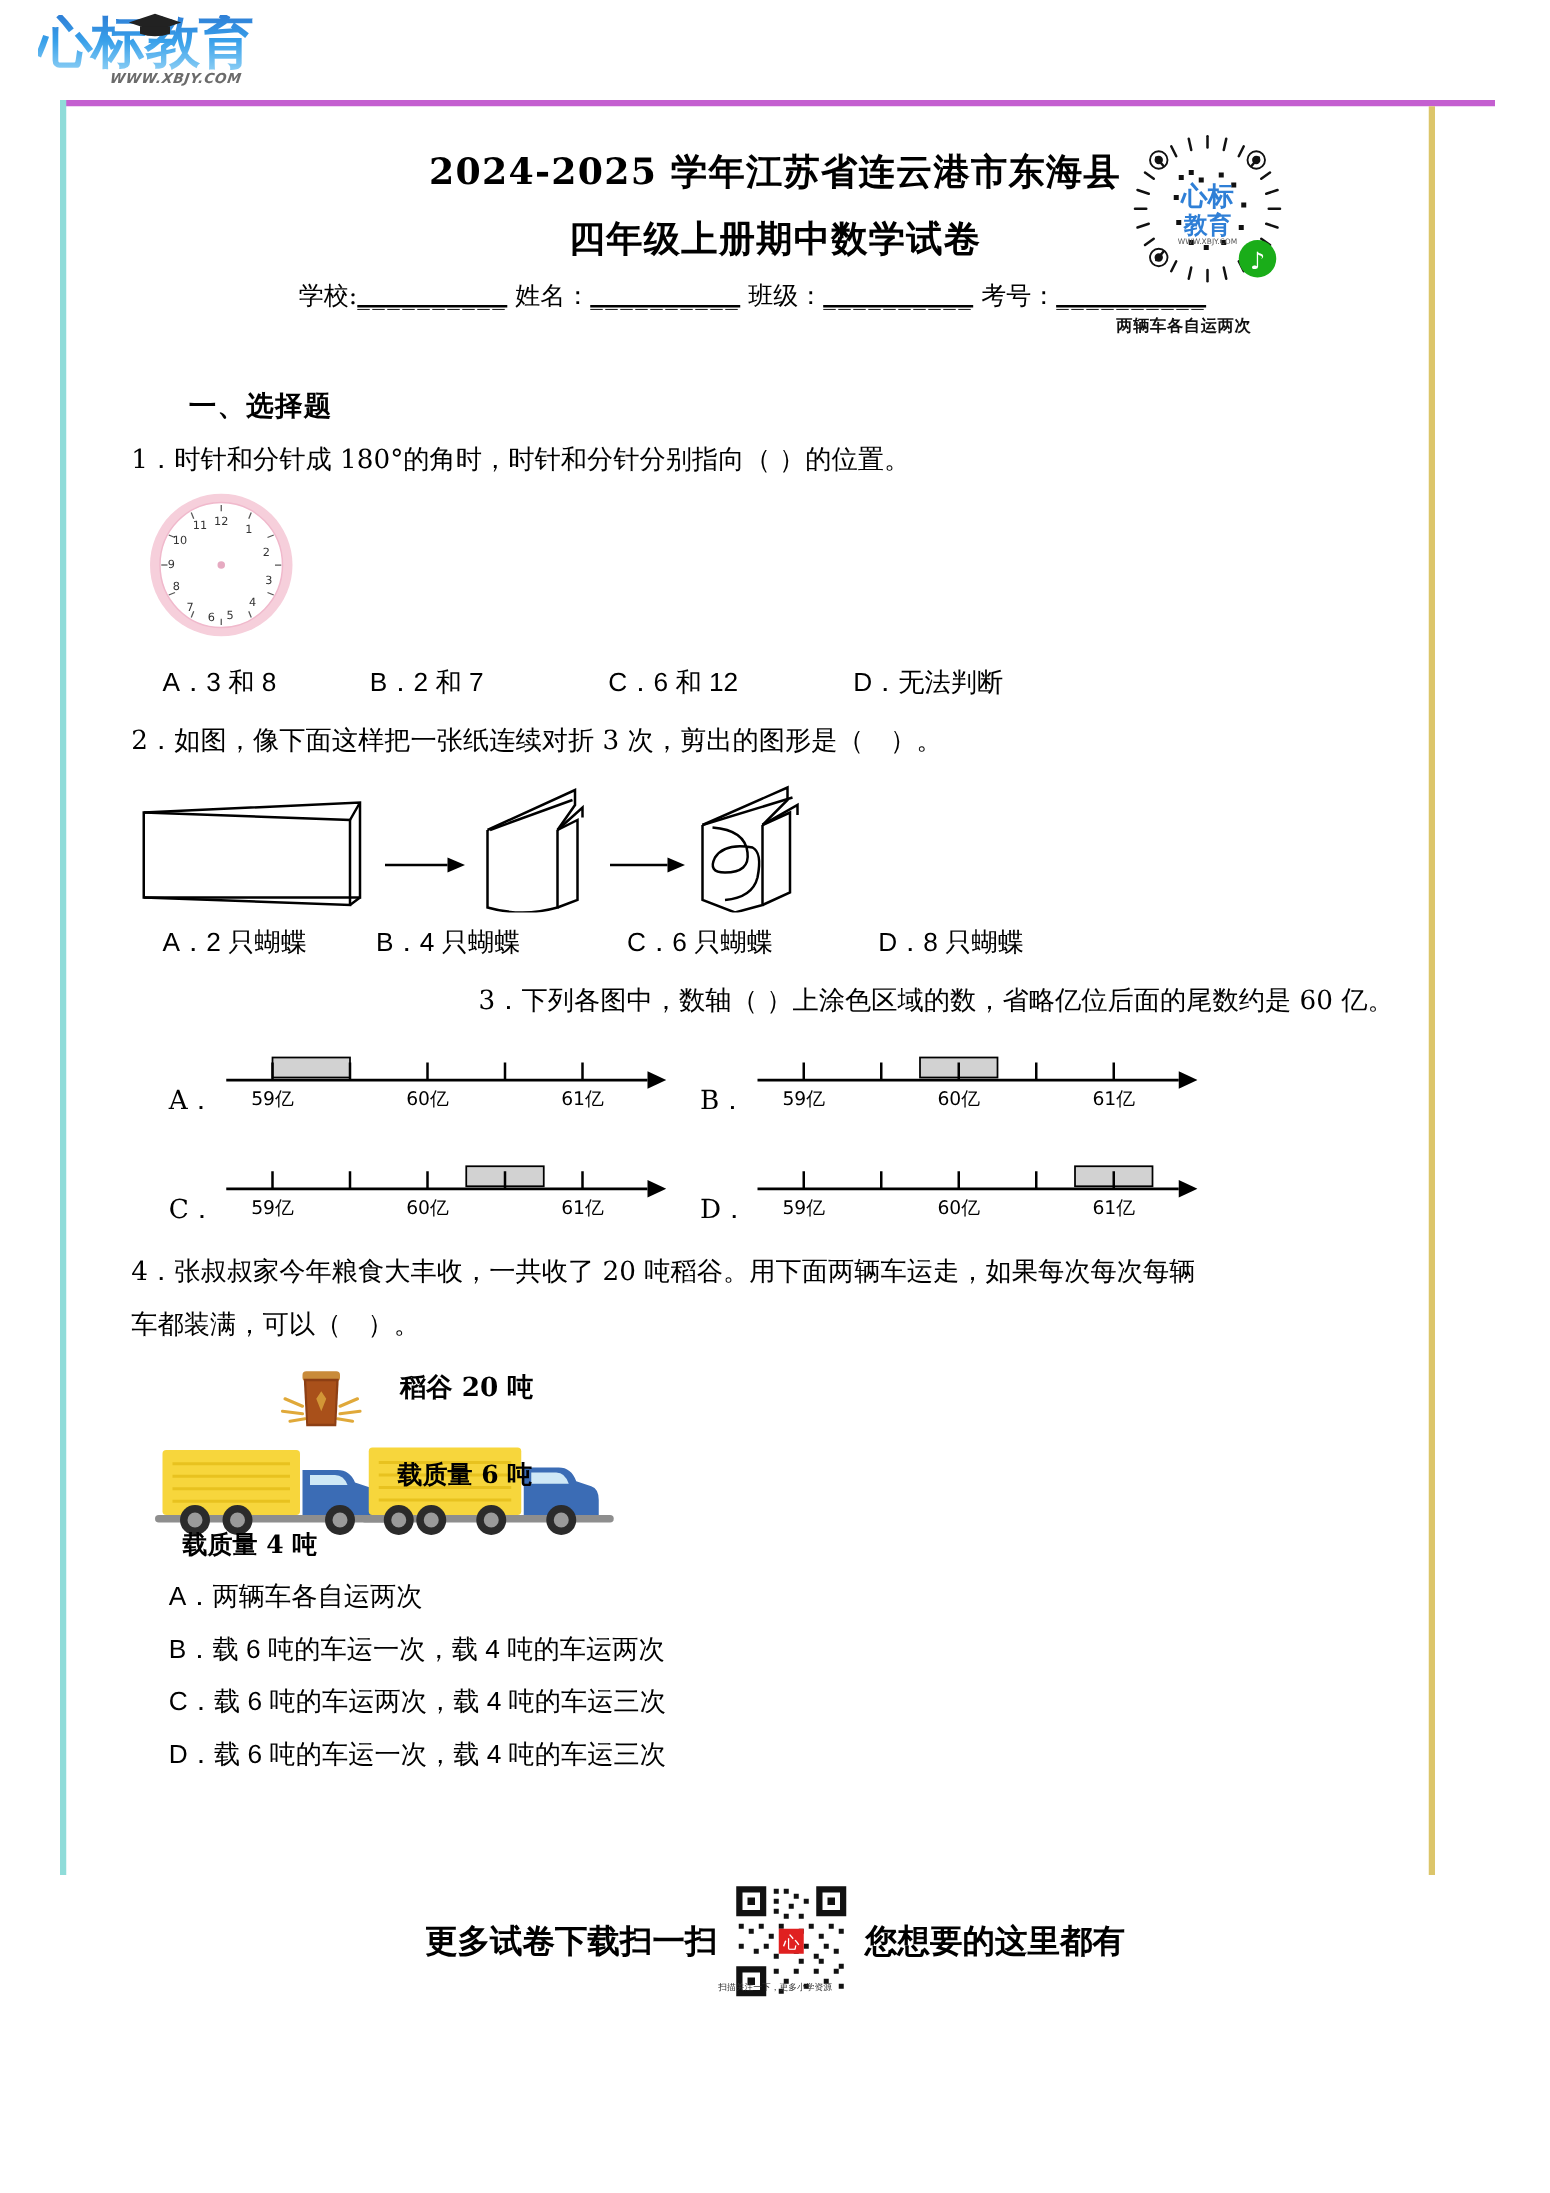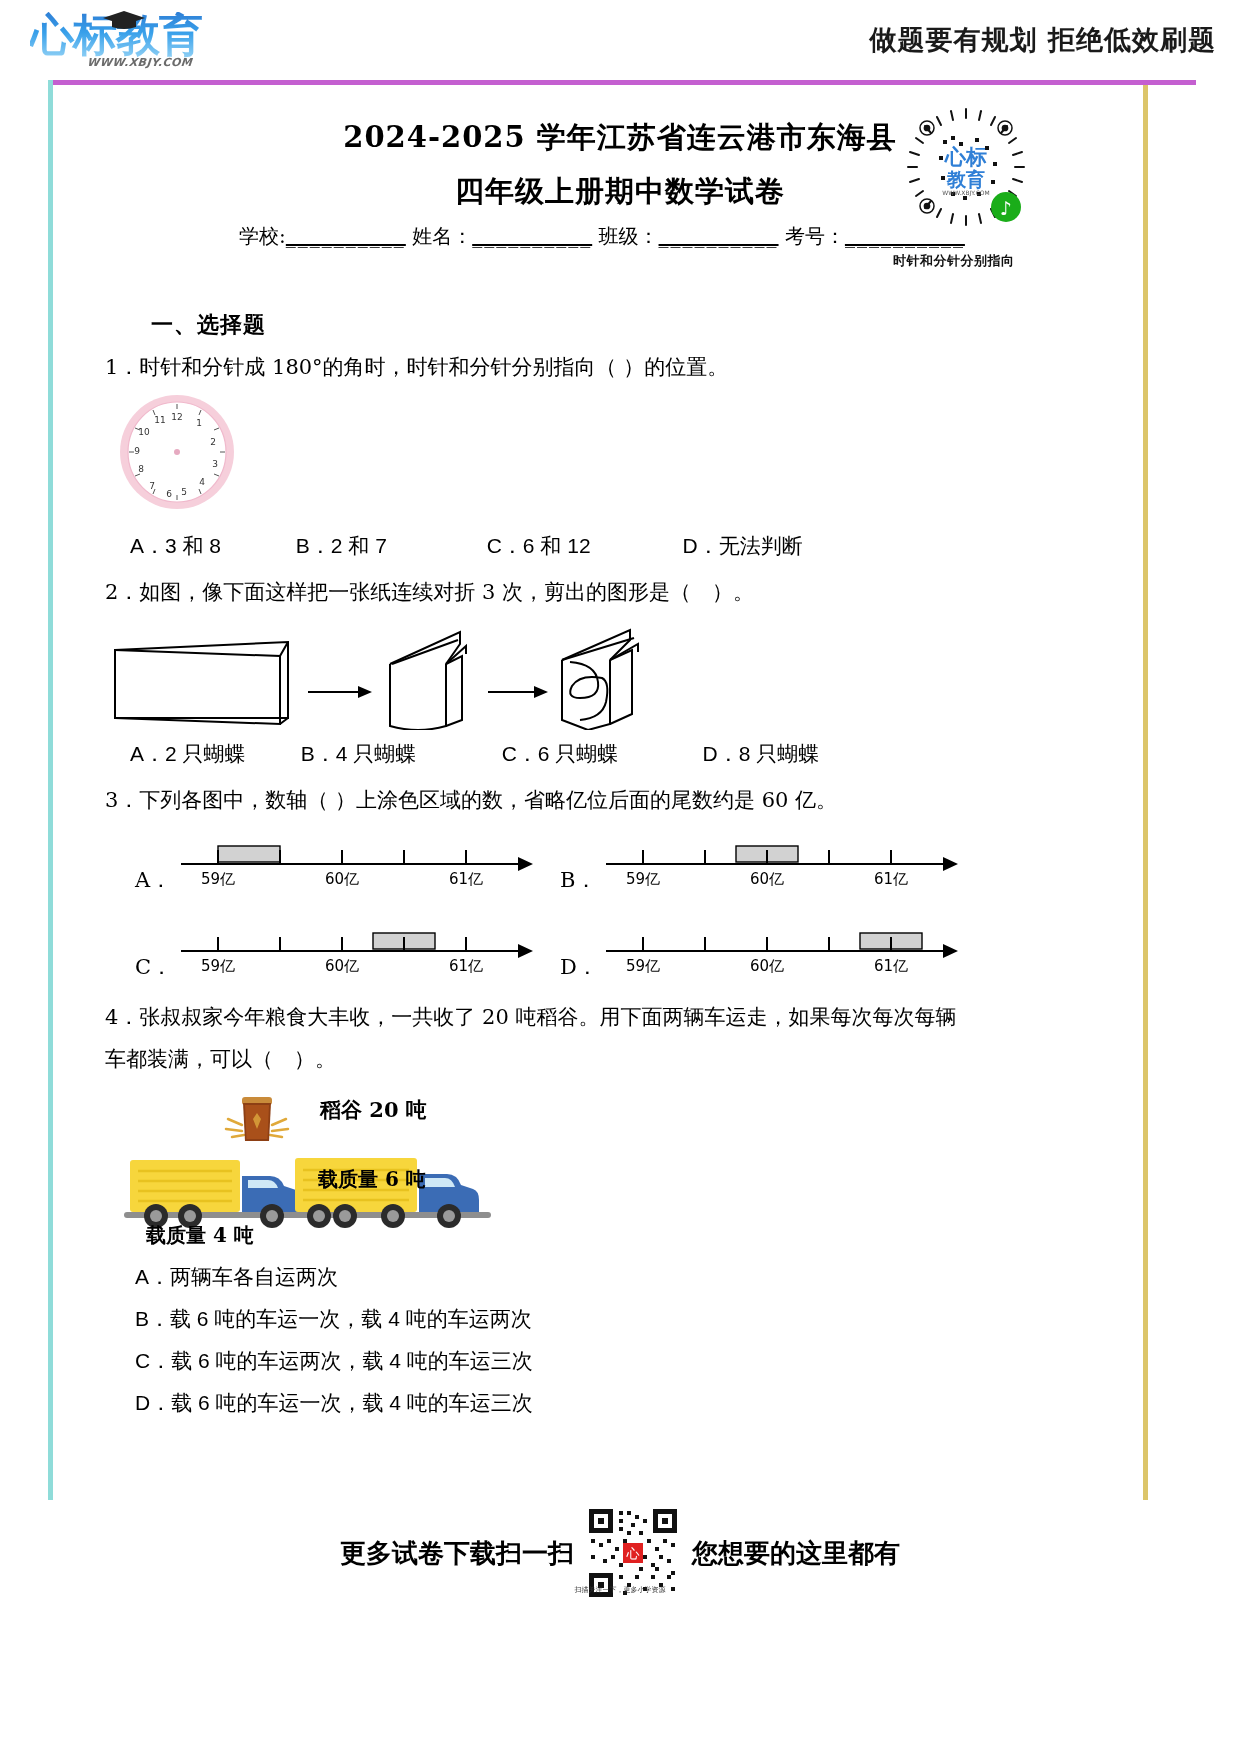--- a/index.html
+++ b/index.html
@@ -134,21 +134,20 @@
 
 <div class="masthead">
   <div class="logo-wrap">
     <div class="logo-text">心标教育</div>
     <svg class="logo-cap" viewBox="0 0 44 20">
       <polygon points="22,1 43,8 22,15 1,8" fill="#222"></polygon>
       <path d="M34 11 L34 17 Q22 21 10 17 L10 11" fill="#222"></path>
     </svg>
     <div class="logo-url">WWW.XBJY.COM</div>
   </div>
-  <div class="slogan">做题要有规划  拒绝低效刷题</div>
 </div>
 
 <div class="frame-top"></div>
 <div class="frame-left"></div>
 <div class="frame-right"></div>
 
 <div class="title1">2024-2025 学年江苏省连云港市东海县</div>
 <div class="title2">四年级上册期中数学试卷</div>
 
 <div class="infoline">
@@ -213,21 +212,21 @@
           <rect x="72" y="86" width="4" height="4"></rect>
       </g>
       <text x="61" y="58" text-anchor="middle" font-size="21" font-weight="bold" font-family="DejaVu Sans, sans-serif" fill="#2f7fd6">心标</text>
       <text x="61" y="80" text-anchor="middle" font-size="19" font-weight="bold" font-family="DejaVu Sans, sans-serif" fill="#2f7fd6">教育</text>
       <text x="61" y="89" text-anchor="middle" font-size="6" font-family="DejaVu Sans, sans-serif" fill="#555">WWW.XBJY.COM</text>
       <circle cx="101" cy="101" r="15" fill="#1aad19"></circle>
       <text x="101" y="109" text-anchor="middle" font-size="19" fill="#fff" font-family="DejaVu Sans, sans-serif">♪</text>
     </g>
   </svg>
 </div>
-<div class="qr-caption">时针和分针分别指向</div>
+<div class="qr-caption">两辆车各自运两次</div>
 
 <div class="section-head" style="top:310px;margin-left:46px;">一、选择题</div>
 
 <div class="qtext" style="left:105px; top:350px; width:1000px;">1．时针和分针成 180°的角时，时针和分针分别指向（   ）的位置。</div>
 
 <div style="position:absolute; left:112px; top:392px; width:130px; height:120px;">
   <svg viewBox="0 0 130 120" width="130" height="120">
     <ellipse cx="65" cy="60" rx="57" ry="57" fill="#f6cfdb"></ellipse>
     <ellipse cx="65" cy="60" rx="49" ry="50" fill="#ffffff" stroke="#f0b9cc" stroke-width="1.2"></ellipse>
     <g stroke="#555" stroke-width="1">
@@ -303,21 +302,21 @@
   </svg>
 </div>
 
 <div class="opts" style="left:130px; top:740px;">
   <span style="width:165px;">A．2 只蝴蝶</span>
   <span style="width:195px;">B．4 只蝴蝶</span>
   <span style="width:195px;">C．6 只蝴蝶</span>
   <span>D．8 只蝴蝶</span>
 </div>
 
-<div class="qtext" style="left:105px; top:783px; width:1010px;">3．下列各图中，数轴（   ）上涂色区域的数，省略亿位后面的尾数约是 60 亿。</div>
+<div class="qtext" style="left:105px; top:783px; width:1010px;text-align:right;">3．下列各图中，数轴（   ）上涂色区域的数，省略亿位后面的尾数约是 60 亿。</div>
 
 <div style="position:absolute; left:135px; top:828px;">
   <span style="position:absolute; left:0; top:38px; font-size:21px;">A．</span>
   <svg viewBox="0 0 360 70" width="360" height="70" style="position:absolute; left:38px; top:0;">
     <rect x="45" y="18" width="62" height="16" fill="#d2d2d2" stroke="#000" stroke-width="1.4"></rect>
     <line x1="8" y1="36" x2="345" y2="36" stroke="#000" stroke-width="2.2"></line>
     <polygon points="345,29 360,36 345,43" fill="#000"></polygon>
     <g stroke="#000" stroke-width="2">
       <line x1="45" y1="22" x2="45" y2="36"></line>
       <line x1="107" y1="22" x2="107" y2="36"></line>

